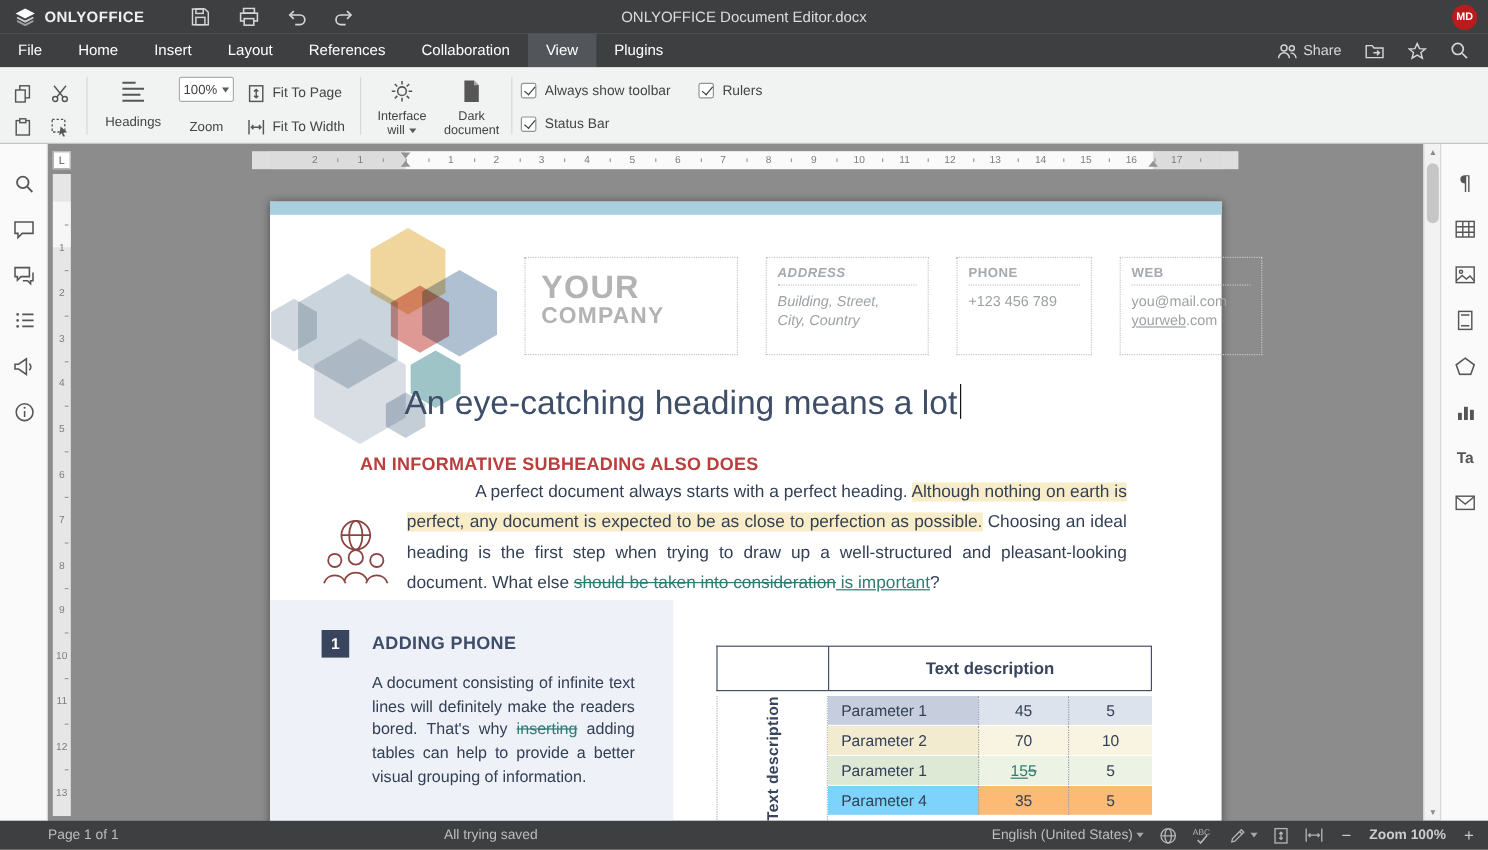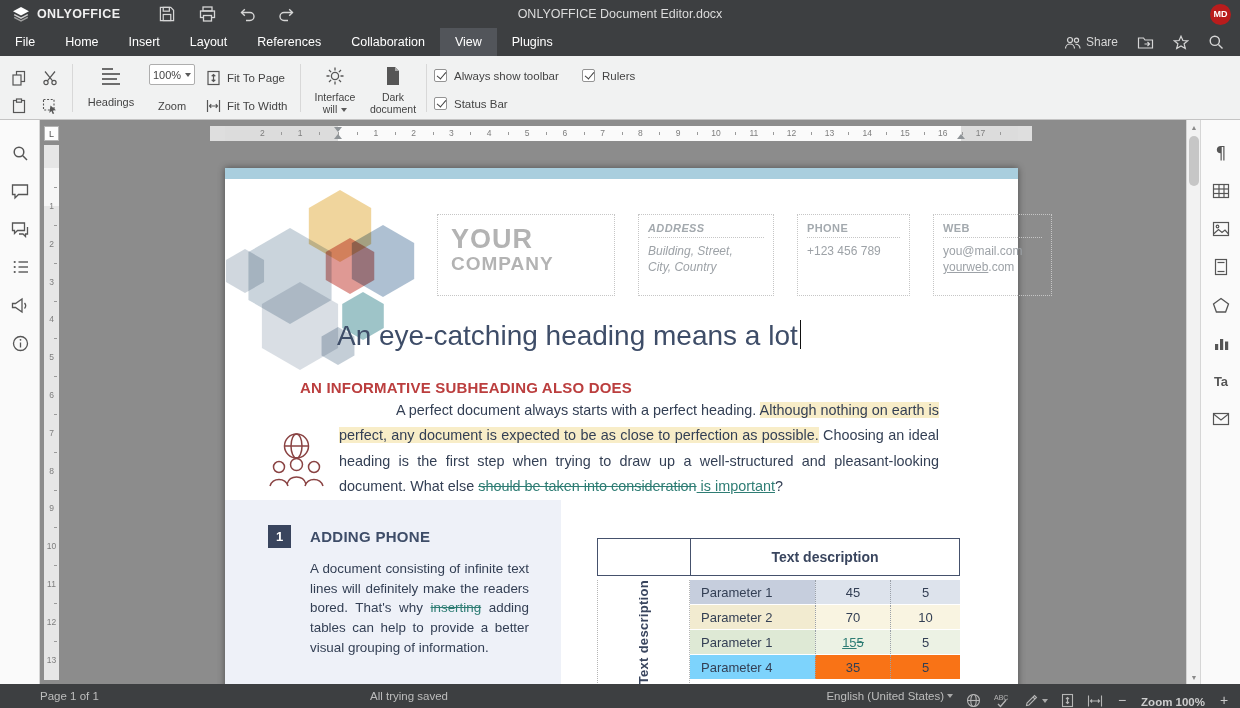--- a/index.html
+++ b/index.html
@@ -111,26 +111,26 @@
   .dt-side{width:93px;border:1px dotted #b5b5b5;border-top:none;display:flex;align-items:center;justify-content:center;}
   .dt-side-text{writing-mode:vertical-rl;transform:rotate(180deg);font-weight:bold;font-size:13px;color:#39455e;letter-spacing:.3px;}
   .dt-rows{width:270px;}
   .dt-row{display:flex;height:24px;margin-bottom:1px;}
   .dt-row .name{width:125px;display:flex;align-items:center;padding-left:11px;}
   .dt-row .v{display:flex;align-items:center;justify-content:center;border-left:1px dotted #9aa0a8;}
   .dt-row .v1{width:75px;}.dt-row .v2{width:70px;}
   .r1 .name{background:#c6cedd;}.r1 .v{background:#dde3ec;}
   .r2 .name{background:#f2ebd0;}.r2 .v{background:#f9f4e1;}
   .r3 .name{background:#dee9d5;}.r3 .v{background:#ecf2e4;}
-  .r4 .name{background:#7dd3fc;}.r4 .v{background:#f97316;}
+  .r4 .name{background:#7dd3fc;}.r4 .v{background:#fdba74;}
 
   
   .statusbar{position:absolute;left:0;bottom:0;width:100%;height:24px;background:#3d3f41;color:#bdbdbd;font-size:11.5px;}
   .sb-item{position:absolute;top:0;height:24px;display:flex;align-items:center;}
-  .sb-right{position:absolute;right:10px;top:0;height:24px;display:flex;align-items:flex-end;gap:13px;}
+  .sb-right{position:absolute;right:10px;top:0;height:24px;display:flex;align-items:center;gap:13px;}
   .sb-right .caret{border-top-color:#a9a9a9;margin-left:3px;}
   .sb-ico{display:flex;align-items:center;justify-content:center;}
   .zoom-ctl{font-size:14px;color:#c9c9c9;width:12px;text-align:center;}
 
   svg{display:block;}
 </style>
 </head>
 <body>
 
 <div class="app">

